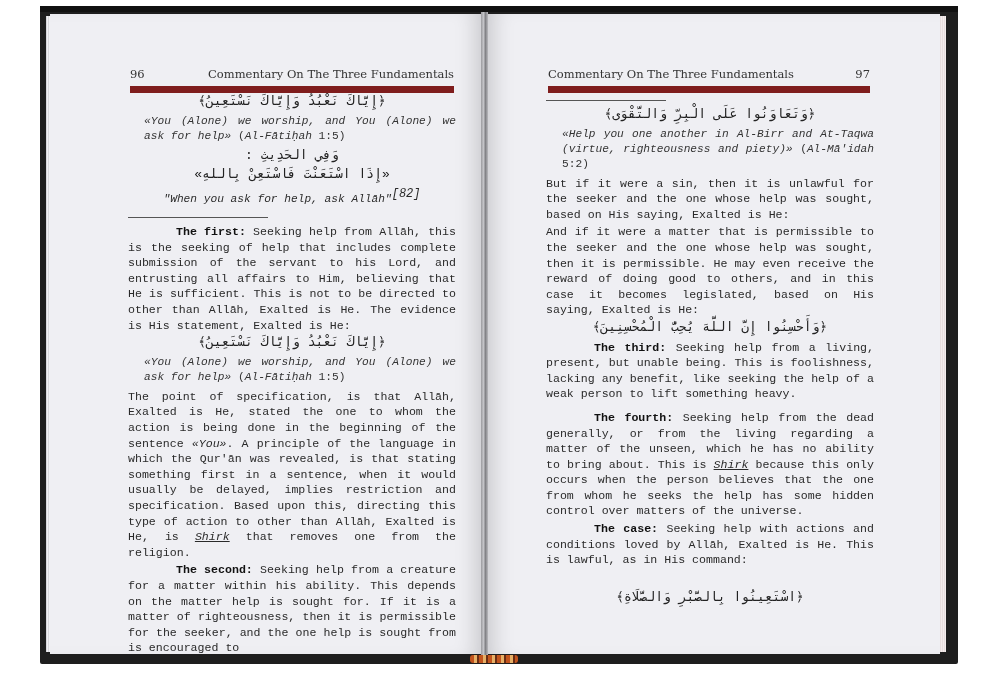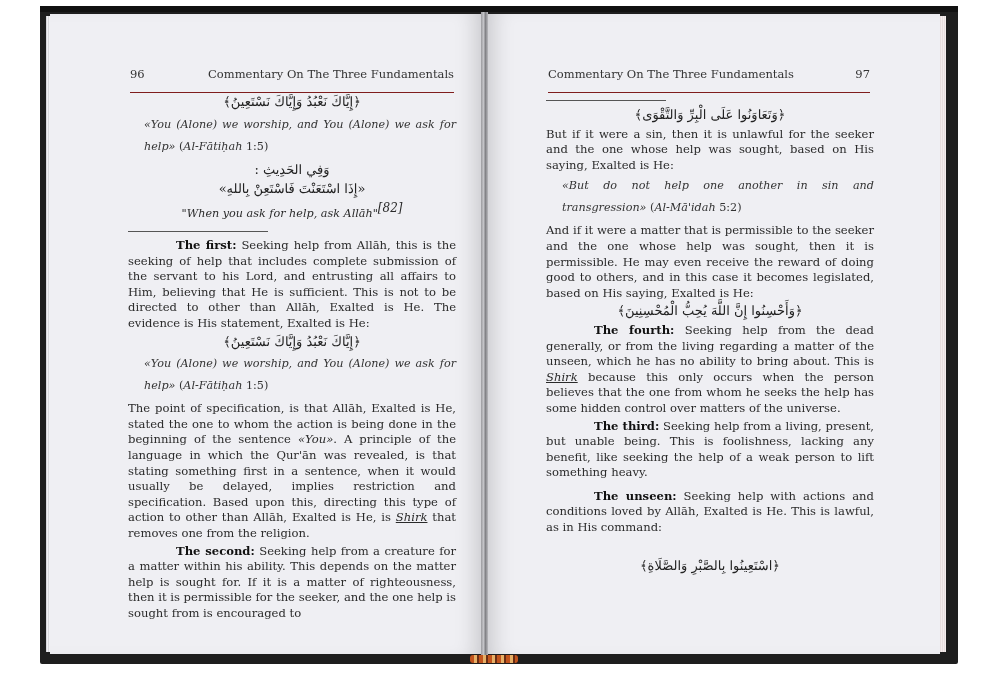--- a/index.html
+++ b/index.html
@@ -36,30 +36,30 @@
     position:absolute; left:936px; top:16px; width:10px; height:636px;
     background: repeating-linear-gradient(90deg,#e8dede 0 1px,#f4eded 1px 2px);
   }
   .gutter {
     position:absolute; left:481px; top:12px; width:7px; height:644px;
     background: linear-gradient(90deg,#9a9a9e,#c8c8cc 40%,#7c7c80 60%,#b9b9bd);
   }
   .run-head {
     position: absolute; top: 45px; height: 22px;
     font-size: 11.5px; color:#333;
-    border-bottom: 1px solid #7f1d1d;
-    display:flex; justify-content: space-between; align-items: flex-end; padding-bottom: 11px;
+    border-bottom: 7px solid #7f1d1d;
+    display:flex; justify-content: space-between; align-items: flex-end; padding-bottom: 5px;
   }
   .left .run-head { left: 80px; width: 324px; }
   .right .run-head { left: 60px; width: 322px; }
-  .text-block { position: absolute; font-size: 11.6px; line-height: 15.6px; text-align: justify; }
+  .text-block { position: absolute; font-size: 11.6px; line-height: 15.6px; text-align: justify; font-family: Liberation Mono, monospace; }
   .left .text-block { left: 78px; width: 328px; }
   .right .text-block { left: 58px; width: 328px; }
   .arabic { text-align: center; font-size: 13px; direction: rtl; margin: 2px 0 4px; color:#222; letter-spacing: 0.5px;}
-  .quote { font-style: italic; padding-left: 16px; font-size: 11.2px; line-height: 22px; color:#333; margin-bottom: 4px; }
+  .quote { font-style: italic; padding-left: 16px; font-size: 11.2px; line-height: 15px; color:#333; margin-bottom: 4px; }
   .quote .ref { font-style: normal; }
   .quote .ref i { font-style: italic; }
   p { margin: 0 0 2px 0; }
   b { color:#111;margin-left:48px; }
   .hadith-intro { font-size: 13.5px; margin: 8px 0 4px 12px; text-align:left;}
   .hadith-quote { text-align:center; font-style: italic; font-size: 11.2px; margin-bottom: 6px;}
   .fn-rule { width: 140px; border-top: 1px solid #555; margin: 10px 0 6px 0; }
   .fn-rule-right { width: 120px; border-top: 1px solid #555; margin: 0 0 6px 0; }
   sup { font-size: 12px; }
   .ul { text-decoration: underline; }
@@ -113,33 +113,33 @@
 
 <div class="page right">
   <div class="run-head">
     <span>Commentary On The Three Fundamentals</span>
     <span>97</span>
   </div>
 
   <div class="text-block" style="top:86px;">
     <div class="fn-rule-right"></div>
     <div class="arabic">﴿وَتَعَاوَنُوا عَلَى الْبِرِّ وَالتَّقْوَى﴾</div>
-    <p>But if it were a sin, then it is unlawful for the seeker and the one whose help was sought, based on His saying, Exalted is He:</p>
     <div class="quote">
-      <span>«But do not help one another in sin and transgression»</span>
+      <span>«Help you one another in Al-Birr and At-Taqwa (virtue, righteousness and piety)»</span>
       <span class="ref">(<i>Al-Mā'idah</i> <span>5:2</span>)</span>
     </div>
+    <p>But if it were a sin, then it is unlawful for the seeker and the one whose help was sought, based on His saying, Exalted is He:</p>
     <p>And if it were a matter that is permissible to the seeker and the one whose help was sought, then it is permissible. He may even receive the reward of doing good to others, and in this case it becomes legislated, based on His saying, Exalted is He:</p>
     <div class="arabic">﴿وَأَحْسِنُوا إِنَّ اللَّهَ يُحِبُّ الْمُحْسِنِينَ﴾</div>
-    <p>
-      <b>The fourth:</b><span> Seeking help from the dead generally, or from the living regarding a matter of the unseen, which he has no ability to bring about. This is </span><i class="ul">Shirk</i><span> because this only occurs when the person believes that the one from whom he seeks the help has some hidden control over matters of the universe.</span>
-    </p>
     <p style="margin-bottom:8px;">
       <b>The third:</b><span> Seeking help from a living, present, but unable being. This is foolishness, lacking any benefit, like seeking the help of a weak person to lift something heavy.</span>
     </p>
     <p>
-      <b>The unseen:</b><span> Seeking help with actions and conditions loved by Allāh, Exalted is He. This is lawful, as in His command:</span>
+      <b>The fourth:</b><span> Seeking help from the dead generally, or from the living regarding a matter of the unseen, which he has no ability to bring about. This is </span><i class="ul">Shirk</i><span> because this only occurs when the person believes that the one from whom he seeks the help has some hidden control over matters of the universe.</span>
+    </p>
+    <p>
+      <b>The case:</b><span> Seeking help with actions and conditions loved by Allāh, Exalted is He. This is lawful, as in His command:</span>
     </p>
     <div class="arabic" style="margin-top:22px;">﴿اسْتَعِينُوا بِالصَّبْرِ وَالصَّلَاةِ﴾</div>
   </div>
 </div>
 
 <div class="headband"></div>
 
 </body></html>

